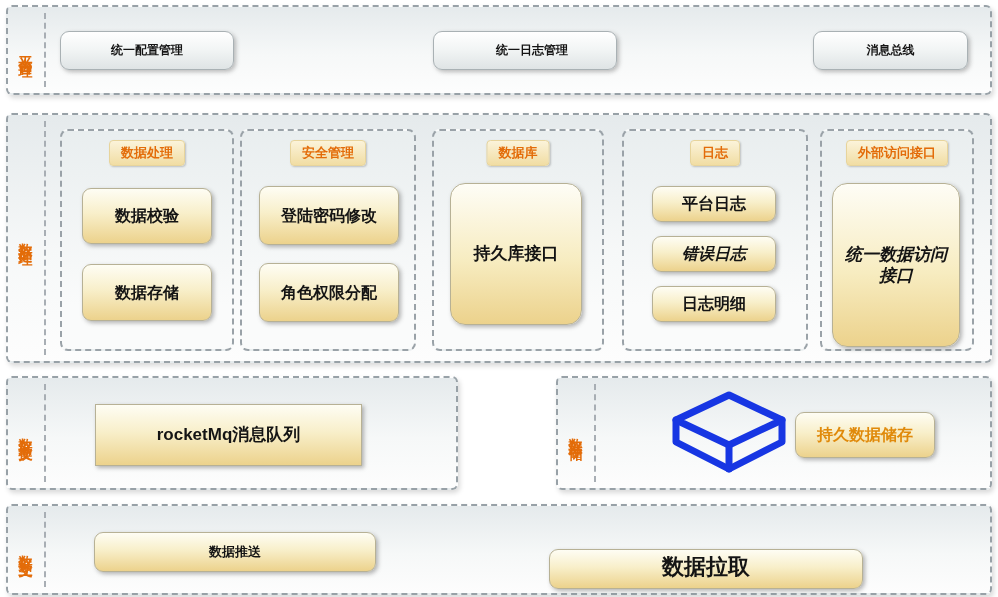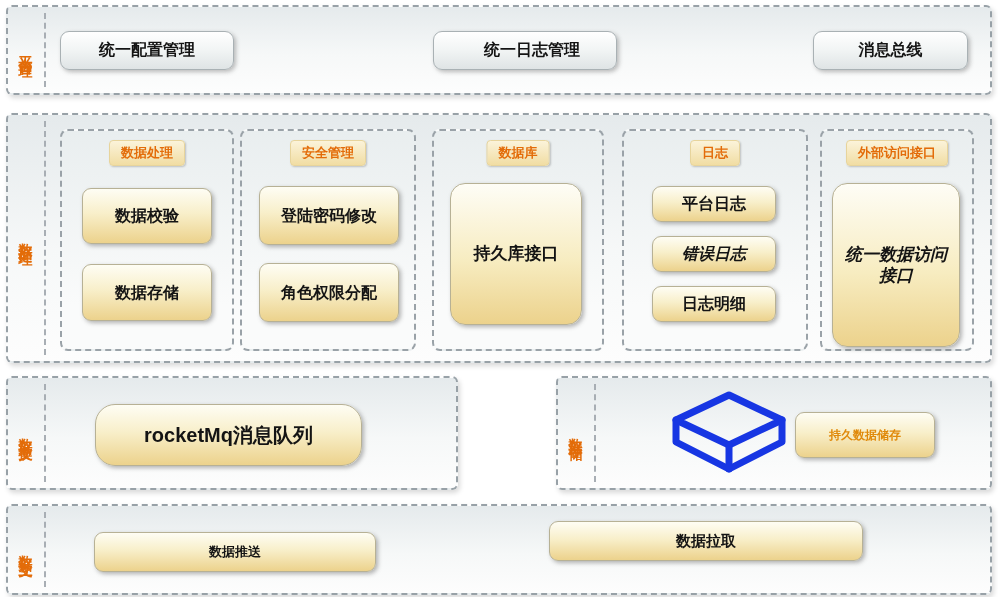--- a/index.html
+++ b/index.html
@@ -27,21 +27,21 @@
   .goldbtn{
     position:absolute;display:flex;align-items:center;justify-content:center;
     font-weight:bold;font-size:16px;color:#141414;text-align:center;
     background:linear-gradient(180deg,#fefdf4 0%,#f8efca 45%,#ecd28c 100%);
     border:1px solid #b7b195;border-radius:9px;
     box-shadow:2px 2px 4px rgba(90,90,90,0.45);
     line-height:1.25;
   }
   .lightbtn{
     position:absolute;display:flex;align-items:center;justify-content:center;
-    font-weight:bold;font-size:16px;color:#141414;text-align:center;
+    font-weight:bold;font-size:12px;color:#141414;text-align:center;
     background:linear-gradient(180deg,#ffffff 0%,#f1f4f4 50%,#dfe4e5 100%);
     border:1px solid #a9b1b4;border-radius:9px;
     box-shadow:2px 2px 4px rgba(90,90,90,0.4);
   }
   .tallbox{
     border-radius:15px;font-size:17px;padding:0 8px;box-sizing:border-box;
     background:linear-gradient(180deg,#fefdf6 0%,#f7ecc0 55%,#ecd28c 100%);
   }
 
   .group{
@@ -51,21 +51,21 @@
   }
   .grouptitle{
     position:absolute;top:9px;left:50%;transform:translateX(-50%);
     background:linear-gradient(180deg,#fbf3da 0%,#f1dda3 100%);
     color:#e36c09;font-weight:bold;font-size:13px;
     padding:3px 11px;border-radius:4px;white-space:nowrap;
     box-shadow:1px 1px 2px rgba(0,0,0,0.2);
     border:1px solid #e7d49c;
   }
   .storagelabelbox{
-    color:#e08a0b;font-size:12px;
+    color:#e08a0b;font-size:16px;
   }
   .cube{position:absolute;}
 </style>
 </head>
 <body>
 
 <div class="canvas">
 
   <section class="band" style="top:5px;left:6px;width:982px;height:86px;">
     <div class="vlabel">平台管理</div>
@@ -105,36 +105,36 @@
 
     <div class="group" style="left:812px;top:14px;width:150px;height:218px;">
       <div class="grouptitle">外部访问接口</div>
       <div class="goldbtn tallbox" style="left:10px;top:52px;width:128px;height:164px;font-style:italic;">统一数据访问接口</div>
     </div>
   </section>
 
   <section class="band" style="top:376px;left:6px;width:448px;height:110px;">
     <div class="vlabel">数据交换</div>
     <div class="vsep"></div>
-    <div class="goldbtn" style="left:87px;top:26px;width:265px;height:60px;font-size:20px;border-radius:20px;">rocketMq消息队列</div>
+    <div class="goldbtn" style="left:87px;top:26px;width:265px;height:60px;font-size:17px;border-radius:0;">rocketMq消息队列</div>
   </section>
 
   <section class="band" style="top:376px;left:556px;width:432px;height:110px;">
     <div class="vlabel">数据存储</div>
     <div class="vsep"></div>
     <svg class="cube" style="left:112px;top:12px;" width="118" height="86" viewBox="0 0 118 86" aria-hidden="true">
       <g fill="none" stroke="#1736E3" stroke-width="7" stroke-linejoin="round" stroke-linecap="round">
         <polygon points="59,5 112,30 59,55 6,30"></polygon>
         <polyline points="6,30 6,52 59,79 112,52 112,30"></polyline>
         <line x1="59" y1="55" x2="59" y2="79"></line>
       </g>
     </svg>
     <div class="goldbtn storagelabelbox" style="left:237px;top:34px;width:138px;height:44px;">持久数据储存</div>
   </section>
 
   <section class="band" style="top:504px;left:6px;width:982px;height:87px;">
     <div class="vlabel">数据交互</div>
     <div class="vsep"></div>
     <div class="goldbtn" style="left:86px;top:26px;width:280px;height:38px;font-size:13px;">数据推送</div>
-    <div class="goldbtn" style="left:541px;top:15px;width:312px;height:38px;font-size:15px;">数据拉取</div>
+    <div class="goldbtn" style="left:541px;top:43px;width:312px;height:38px;font-size:22px;font-family:Liberation Mono, monospace;">数据拉取</div>
   </section>
 
 </div>
 
 </body></html>

